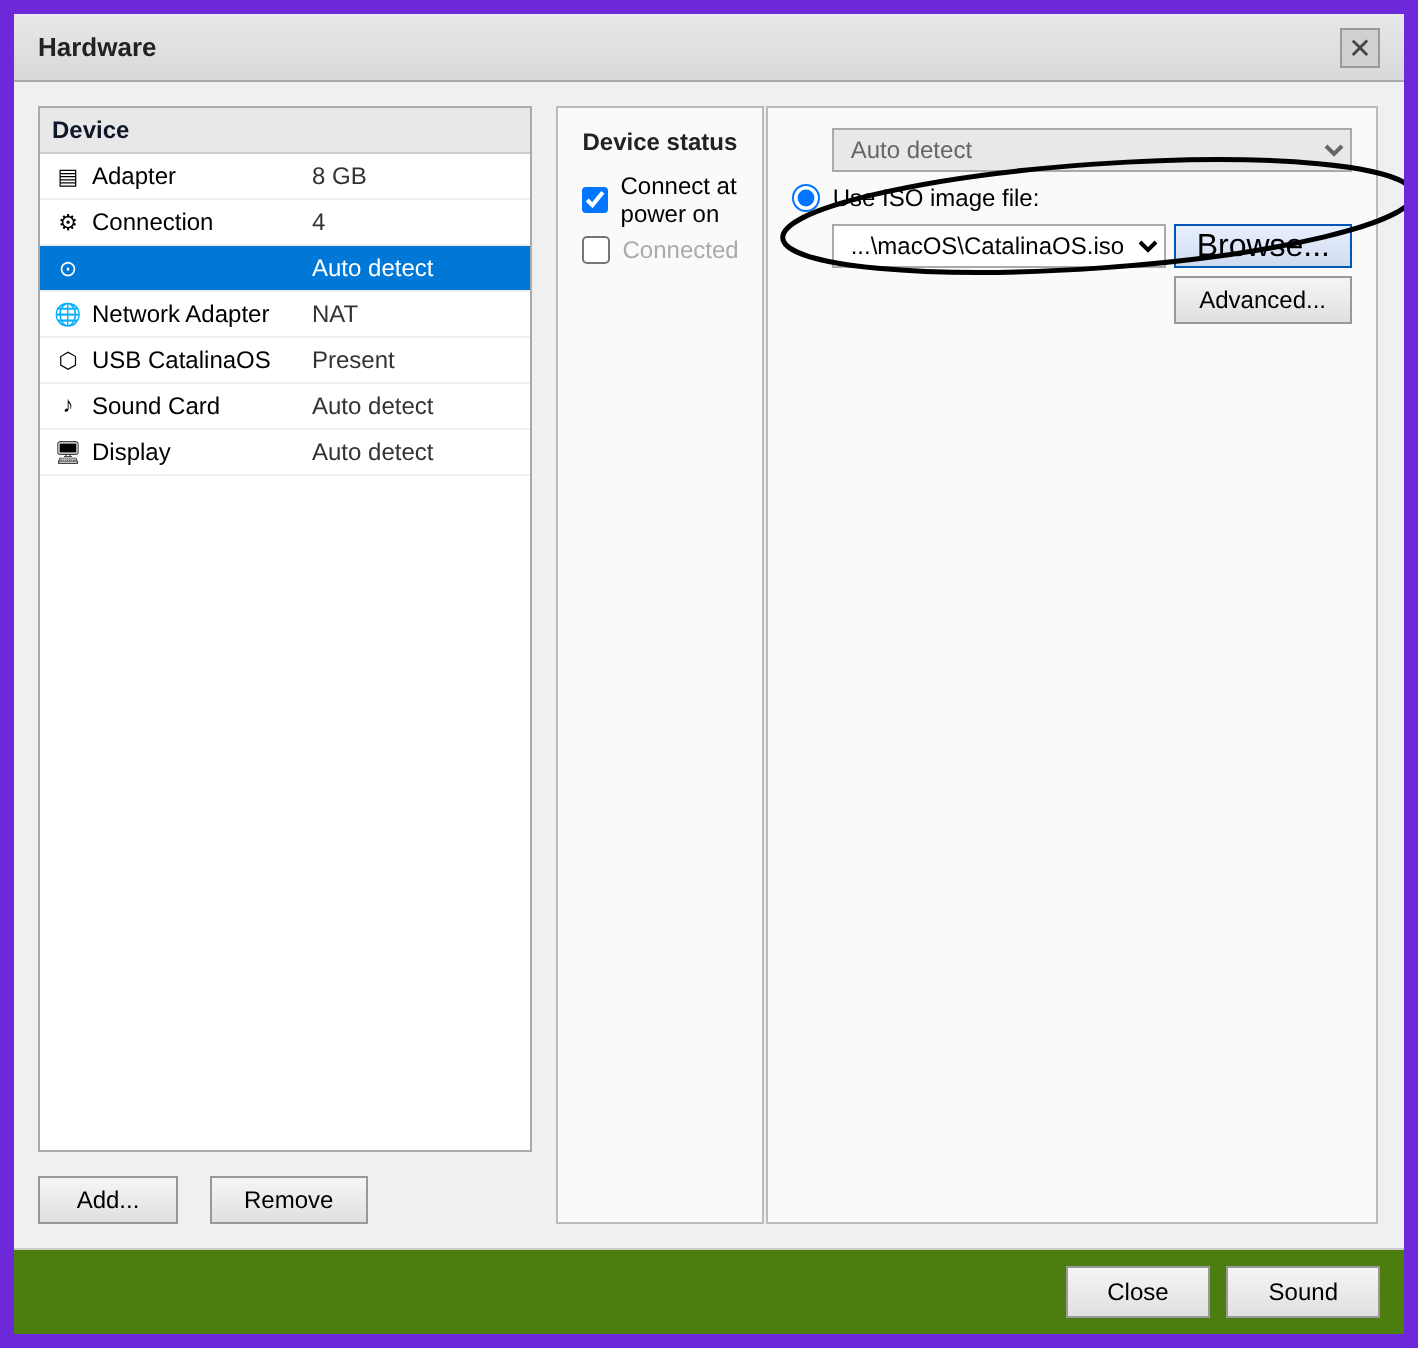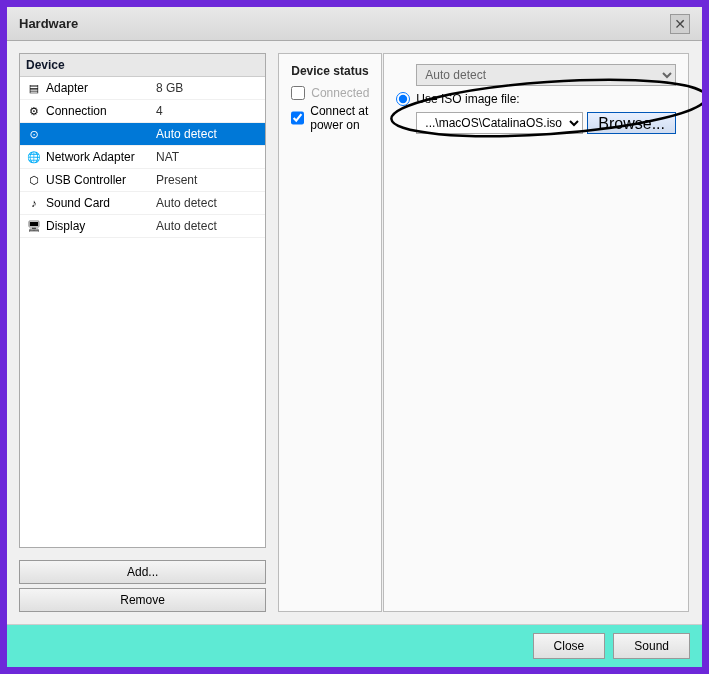--- a/index.html
+++ b/index.html
@@ -103,24 +103,23 @@
       height: 16px;
       display: inline-flex;
       align-items: center;
       justify-content: center;
       font-size: 11px;
     }
     .row-label { font-size: 12px; }
     .row-summary { font-size: 12px; color: #333; }
     .left-buttons {
       display: flex;
-      gap: 4px;
+      gap: 16px;
       justify-content: flex-start;
       padding-top: 4px;
-      flex-direction: column;
     }
     .btn {
       padding: 4px 16px;
       border: 1px solid #999;
       background: linear-gradient(to bottom, #f5f5f5, #e0e0e0);
       cursor: pointer;
       font-size: 12px;
       min-width: 70px;
       text-align: center;
     }
@@ -213,21 +212,21 @@
       cursor: pointer;
       font-size: 12px;
     }
     .spacer { flex: 1; }
     .dialog-footer {
       display: flex;
       justify-content: flex-end;
       gap: 8px;
       padding: 8px 12px;
       border-top: 1px solid #ccc;
-      background: #5eead4;
+      background: #4d7c0f;
     }
     .btn-footer {
       padding: 5px 20px;
       border: 1px solid #999;
       background: linear-gradient(to bottom, #f5f5f5, #e0e0e0);
       cursor: pointer;
       font-size: 12px;
       min-width: 70px;
     }
 
@@ -280,21 +279,21 @@
         <div class="table-row">
           <div class="row-device">
             <span class="row-icon">🌐</span>
             <span class="row-label">Network Adapter</span>
           </div>
           <span class="row-summary">NAT</span>
         </div>
         <div class="table-row">
           <div class="row-device">
             <span class="row-icon">⬡</span>
-            <span class="row-label">USB Controller</span>
+            <span class="row-label">USB CatalinaOS</span>
           </div>
           <span class="row-summary">Present</span>
         </div>
         <div class="table-row">
           <div class="row-device">
             <span class="row-icon">♪</span>
             <span class="row-label">Sound Card</span>
           </div>
           <span class="row-summary">Auto detect</span>
         </div>
@@ -311,26 +310,26 @@
         <button class="btn">Add...</button>
         <button class="btn">Remove</button>
       </div>
     </div>
 
     <div class="right-panel">
 
       <div class="section-box">
         <div class="section-title">Device status</div>
         <div class="checkbox-row">
+          <input type="checkbox" checked="" style="">
+          <label>Connect at power on</label>
+        </div>
+        <div class="checkbox-row">
           <input type="checkbox" style="">
           <label class="grayed">Connected</label>
-        </div>
-        <div class="checkbox-row">
-          <input type="checkbox" checked="" style="">
-          <label>Connect at power on</label>
         </div>
       </div>
 
       <div class="section-box">
 
 
         <div class="dropdown-row">
           <select class="dropdown">
             <option>Auto detect</option>
           </select>
@@ -346,20 +345,23 @@
               <option>...\macOS\CatalinaOS.iso</option>
             </select>
             <button class="btn-browse">Browse...</button>
           </div>
 
           <svg style="position:absolute;top:-14px;left:-12px;width:340px;height:60px;pointer-events:none;">
             <ellipse cx="165" cy="30" rx="158" ry="26" fill="none" stroke="black" stroke-width="2.5" transform="rotate(-4, 165, 30)" style="stroke-dasharray: none;"></ellipse>
           </svg>
         </div>
 
+        <div class="advanced-row">
+          <button class="btn-advanced">Advanced...</button>
+        </div>
       </div>
 
       <div class="spacer"></div>
     </div>
   </div>
 
   <div class="dialog-footer">
     <button class="btn-footer">Close</button>
     <button class="btn-footer">Sound</button>
   </div>

